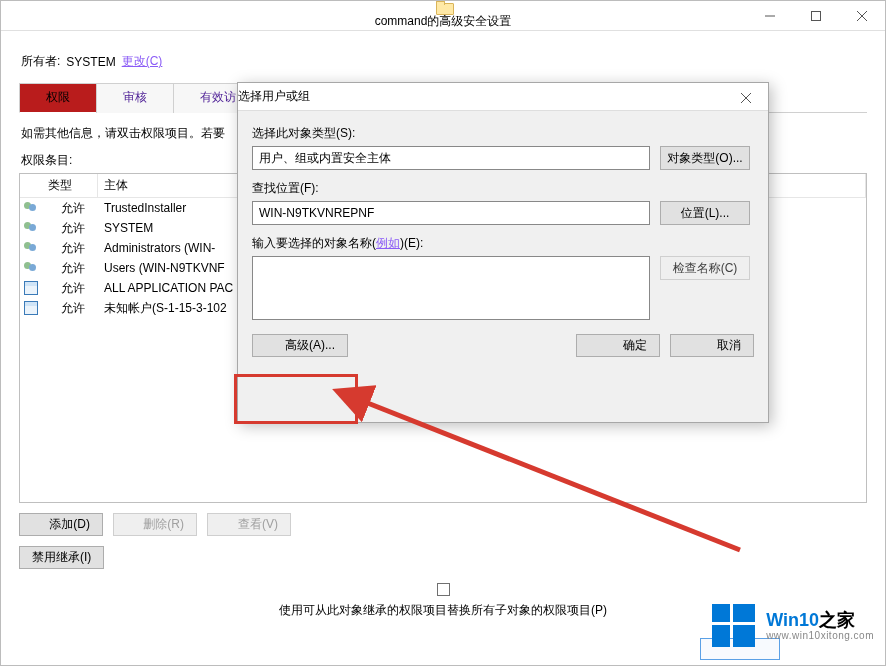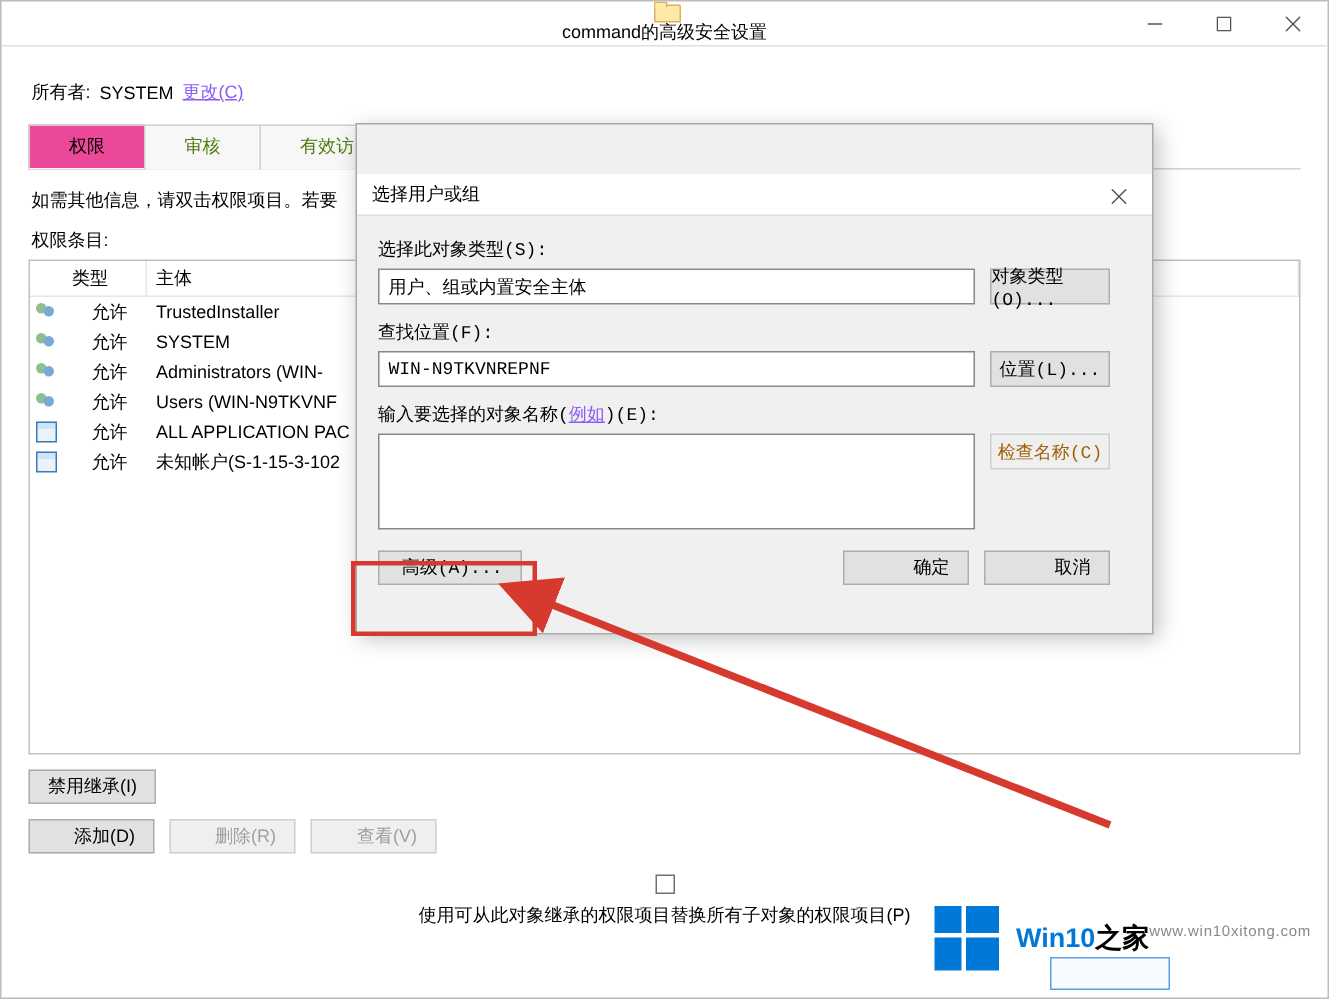--- a/index.html
+++ b/index.html
@@ -88,25 +88,25 @@
     padding: 5px 26px 6px 26px;
     border: 1px solid #d0d0d0;
     border-bottom: none;
     background: #fff;
     margin-right: -1px;
     position: relative;
     top: 1px;
     cursor: default;
   }
   .tab.active {
-    background: #ec4899;
+    background: #b91c1c;
     border-bottom: 1px solid #fff;
     text-align: center;
   }
-  .tab.inactive { background: #f7f7f7; color:#4d7c0f; }
+  .tab.inactive { background: #f7f7f7; color:#4c1d95; }
 
   .help-text {
     margin: 12px 2px 10px 2px;
   }
   .section-label { margin: 6px 2px 4px 2px; }
 
   .perm-table {
     border: 1px solid #bfbfbf;
     width: 848px;
     height: 330px;
@@ -200,34 +200,31 @@
     width: 532px;
     height: 341px;
     background: #f0f0f0;
     border: 1px solid #a7a7a7;
     box-shadow: 3px 3px 14px rgba(0,0,0,0.25);
   }
   .dialog-titlebar {
     height: 28px;
     background:#fff;
     display:flex; align-items:center;
-    padding-left: 10px;
     border-bottom: 1px solid #dedede;
     position: relative;
-    margin-top: 33px;
   }
   .dialog-close {
     position:absolute; right:0; top:0;
     width:45px; height:29px;
     display:flex; align-items:center; justify-content:center;
     color:#555;
   }
   .dialog-body {
-    padding: 10px 28px 12px 14px;
-    font-family: Liberation Mono, monospace;
+    padding: 10px 14px 12px 14px;
   }
   .field-label { margin: 4px 0 4px 0; }
   .field-row {
     display:flex; gap:10px; align-items:flex-start;
     margin-bottom: 10px;
   }
   .text-input {
     flex: 0 0 398px;
     height: 24px;
     border: 1px solid #888;
@@ -236,21 +233,21 @@
     font: inherit;
   }
   .side-btn {
     width: 90px;
     height: 24px;
     border:1px solid #adadad;
     background:#e1e1e1;
     display:flex; align-items:center; justify-content:center;
     cursor:default;
   }
-  .side-btn.disabled { color:#a16207; border-color:#cfcfcf; background:#efefef; }
+  .side-btn.disabled { color:#404040; border-color:#cfcfcf; background:#efefef; }
   .text-area {
     flex: 0 0 398px;
     height: 64px;
     border:1px solid #888;
     background:#fff;
     padding:4px 6px;
     font:inherit;
     resize:none;
   }
   .dialog-footer {
@@ -285,21 +282,21 @@
   }
   .winlogo {
     width: 44px; height: 44px;
     display:grid;
     grid-template-columns: 18px 22px;
     grid-template-rows: 18px 22px;
     gap: 3px;
     transform: none;
   }
   .winlogo > div { background:#0078d7; }
-  .wm-text { display:flex; flex-direction:row; line-height:1.1; }
+  .wm-text { display:flex; flex-direction:column; line-height:1.1; }
   .wm-text .t1 { font-size:18px; font-weight:600; }
   .wm-text .t1 b { color:#0078d7; font-weight:700; }
   .wm-text .t2 { font-size:10px; color:#888; letter-spacing:0.5px; }
 
   
   .focus-rect {
     position:absolute;
     right: 108px; bottom: 8px;
     width: 80px; height: 22px;
     border: 1px solid #5aa0e6;
@@ -396,35 +393,35 @@
           <div class="perm-row">
             <div class="row-icon">
               <span class="pkg-icon"></span>
             </div>
             <div class="row-type">允许</div>
             <div class="row-subject">未知帐户(S-1-15-3-102</div>
           </div>
         </div>
     </div>
 
+    <div class="btn-row">
+      <div class="btn">
+          <span>添加(D)</span>
+        </div>
+      <div class="btn disabled">
+          <span>删除(R)</span>
+        </div>
+      <div class="btn disabled">
+          <span>查看(V)</span>
+        </div>
+    </div>
+
     <div class="btn-row" style="margin-top:10px;">
       <div class="btn">
           <span>禁用继承(I)</span>
-        </div>
-    </div>
-
-    <div class="btn-row">
-      <div class="btn">
-          <span>添加(D)</span>
-        </div>
-      <div class="btn disabled">
-          <span>删除(R)</span>
-        </div>
-      <div class="btn disabled">
-          <span>查看(V)</span>
         </div>
     </div>
 
     <div class="checkbox-row">
       <span class="checkbox-box"></span>
       <span>使用可从此对象继承的权限项目替换所有子对象的权限项目(P)</span>
     </div>
 
   </div>
 </div>

